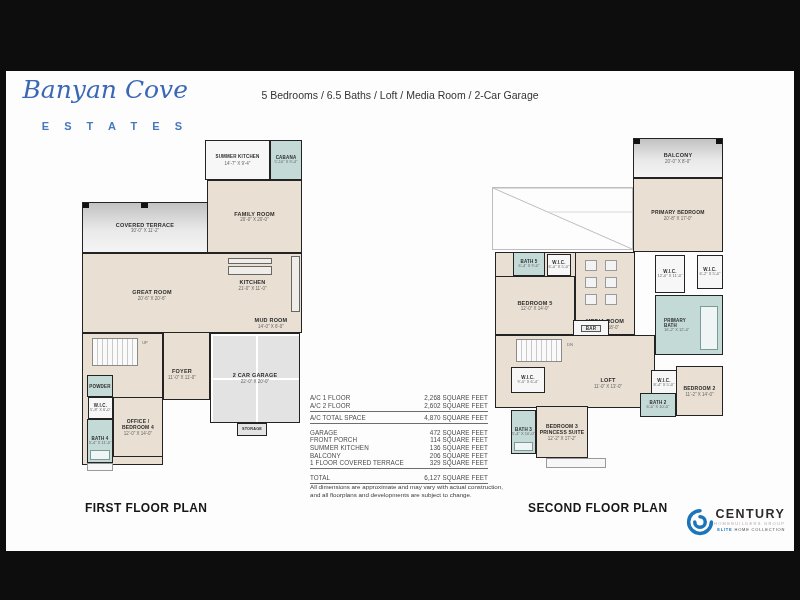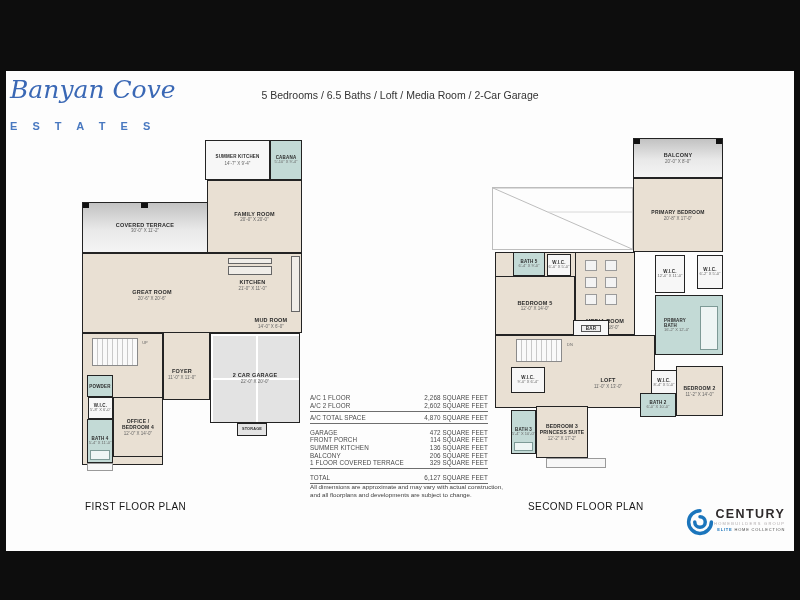--- a/index.html
+++ b/index.html
@@ -1,21 +1,21 @@
 <!DOCTYPE html>
 <html><head>
 <meta charset="utf-8">
 <style>
   html,body{margin:0;padding:0;background:#0d0d0d;}
   .page{position:relative;width:800px;height:600px;background:#0d0d0d;overflow:hidden;
         font-family:"Liberation Sans", sans-serif;}
   .sheet{position:absolute;left:6px;top:71px;width:788px;height:480px;background:#fdfdfd;}
 
   
-  .brand{position:absolute;left:10px;top:76px;width:178px;text-align:left;}
+  .brand{position:absolute;left:10px;top:76px;width:178px;text-align:right;}
   .brand-script{font-family:"DejaVu Serif", serif;font-style:italic;font-size:25px;color:#3a68b5;line-height:28px;}
   .brand-sub{font-size:11px;letter-spacing:6px;color:#4878c0;margin-top:16px;font-weight:bold;}
 
   
   .hdr{position:absolute;left:230px;top:80px;width:340px;text-align:center;}
   .hdr-title{font-size:21px;color:#1f1f1f;}
   .hdr-sub{font-size:10.5px;color:#333;margin-top:9px;}
 
   
   .plan{position:absolute;}
@@ -43,21 +43,21 @@
   .island{position:absolute;box-sizing:border-box;border:1px solid #666;background:#f0ede8;}
   .tub{position:absolute;box-sizing:border-box;border:1px solid #7d9a96;background:#eef5f4;}
 
   
   .sqft{position:absolute;left:310px;top:394px;width:178px;color:#4a4a4a;}
   .trow{display:flex;justify-content:space-between;font-size:6.3px;line-height:7.6px;letter-spacing:.1px;}
   .tline{border-top:1px solid #6e6e6e;margin:1.5px 0 2px 0;}
   .tgap{height:3px;}
   .disclaimer{position:absolute;left:310px;top:483px;width:195px;font-size:6.2px;line-height:8px;color:#3c3c3c;}
 
-  .caption{position:absolute;font-size:10px;color:#161616;letter-spacing:.4px;font-weight:400;}
+  .caption{position:absolute;font-size:12px;color:#161616;letter-spacing:.4px;font-weight:700;}
 
   
   .century{position:absolute;left:686px;top:508px;display:flex;align-items:flex-start;}
   .c-text{display:flex;flex-direction:column;align-items:flex-end;}
   .c-name{font-size:12.5px;font-weight:bold;letter-spacing:1.4px;color:#2e2a2b;line-height:13px;}
   .c-sub{font-size:4px;letter-spacing:1.3px;color:#b0aaac;line-height:6px;}
   .c-sub2{font-size:4px;letter-spacing:.8px;line-height:6px;color:#474747;}
   .c-sub2 .blue{color:#1b75bc;font-weight:bold;}
 </style>
 </head>

